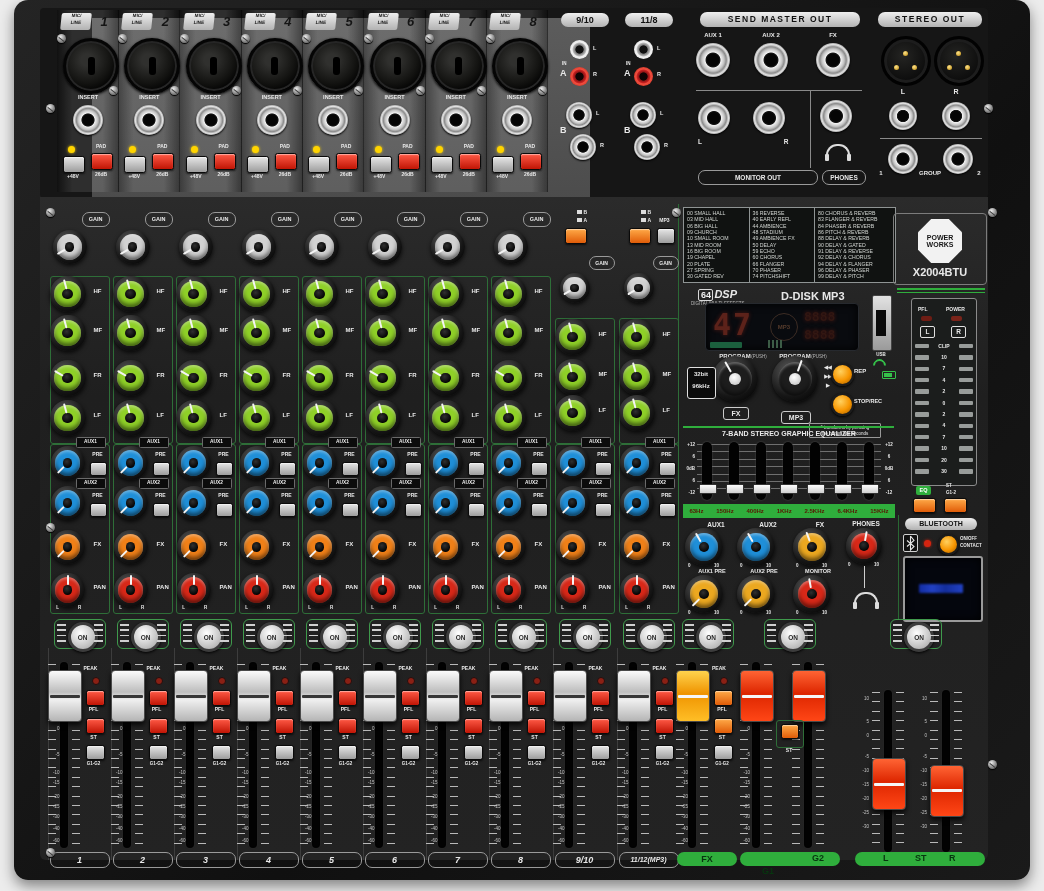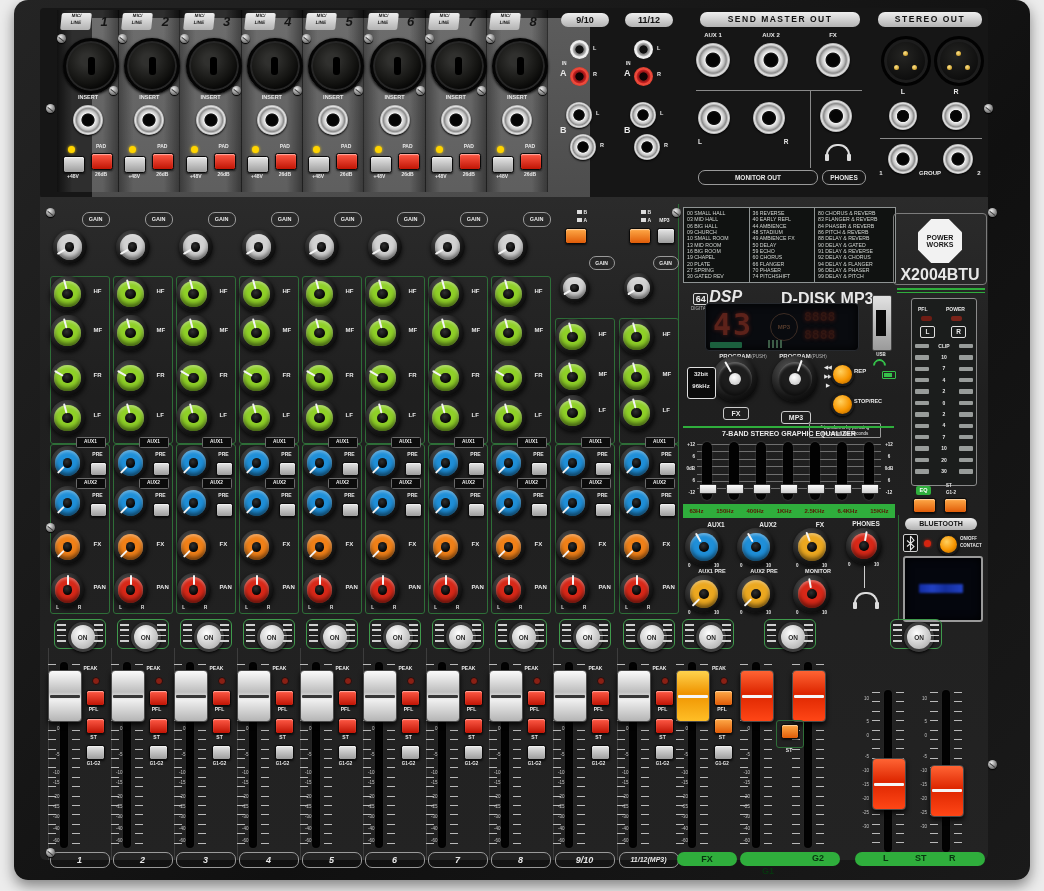--- a/index.html
+++ b/index.html
@@ -3,21 +3,21 @@
 <meta charset="utf-8">
 <style>
   html,body{margin:0;padding:0;background:#ececec;font-family:"Liberation Sans",sans-serif;}
   #mixer{position:relative;width:1044px;height:891px;overflow:hidden;background:#ececec;}
   #shell{position:absolute;left:14px;top:0;width:1016px;height:880px;background:linear-gradient(135deg,#242424,#101010 60%,#1a1a1a);border-radius:14px;box-shadow:0 6px 14px rgba(0,0,0,.45);}
   .abs{position:absolute;}
   
   .lb{position:absolute;color:#e8e8e8;font-weight:700;text-align:center;line-height:1.12;white-space:nowrap;}
   .ctr{transform:translateX(-50%);}
   .s4{font-size:4.5px}.s5{font-size:5px}.s55{font-size:5.5px}.s6{font-size:6px}.s65{font-size:6.5px}
-  .s7{font-size:7px}.s9{font-size:9px}.s10{font-size:16px}.s13{font-size:13px}
+  .s7{font-size:7px}.s9{font-size:9px}.s10{font-size:11px}.s13{font-size:13px}
   .dark{color:#151515}.it{font-style:italic}.dim{color:#b8b8b8;font-weight:400}
   
   #jack-panel{position:absolute;left:40px;top:8px;width:948px;height:190px;background:#161616;border-radius:4px;}
   #mic-area{position:absolute;left:52px;top:10px;width:498px;height:182px;background:linear-gradient(#5c5c5c,#4c4c4c);}
   #main-panel{position:absolute;left:40px;top:197px;width:948px;height:663px;background:linear-gradient(#2b2b2b,#1f1f1f 30%,#232323);border-radius:0 0 6px 6px;}
   .jackstrip{position:absolute;top:10px;height:182px;background:linear-gradient(90deg,rgba(0,0,0,.22),rgba(255,255,255,.10) 25% 75%,rgba(0,0,0,.25));border-right:1px solid rgba(0,0,0,.35);}
   .badge{position:absolute;background:linear-gradient(#efefef,#b2b2b2);color:#111;border-radius:2px;text-align:center;font-weight:700;}
   .badge-r{border-radius:7px;}
   .outline-badge{position:absolute;border:1px solid #9a9a9a;border-radius:7px;color:#e8e8e8;font-weight:700;text-align:center;}
   .green-badge{position:absolute;background:#2fae3c;border-radius:7px;color:#07350f;font-weight:700;text-align:center;}
@@ -142,21 +142,21 @@
       </div>
     </div>
 
   <div id="dsp">
     <div class="lb s5" style="left:8px;top:5px;">
       <span class="chipbox">64</span><span class="s10 it">DSP</span>
       <div class="s4 dim">DIGITAL MULTI-EFFECTS</div>
     </div>
     <div class="lb s10" style="left:98px;top:7px;">D-DISK MP3</div>
     <div id="display">
-      <div class="seg7" style="position:absolute;left:7px;top:3px;font-size:30px;letter-spacing:2px;">43</div>
+      <div class="seg7" style="position:absolute;left:7px;top:3px;font-size:30px;letter-spacing:2px;">47</div>
       <div style="position:absolute;left:64px;top:9px;width:26px;height:26px;border:1.5px solid #3c2c24;border-radius:50%;color:#553b2c;font-size:6px;font-weight:700;display:flex;align-items:center;justify-content:center;">MP3</div>
       <div class="seg7" style="position:absolute;left:98px;top:5px;font-size:13px;color:#321712;">8888</div>
       <div class="seg7" style="position:absolute;left:98px;top:23px;font-size:13px;color:#321712;">8888</div>
       <div style="position:absolute;left:4px;top:38px;width:32px;height:6px;background:#1f6e46;opacity:.85;border-radius:1px;"></div>
       <div style="position:absolute;left:62px;top:36px;width:14px;height:8px;background:repeating-linear-gradient(90deg,#3c5c46 0 2px,transparent 2px 4px);"></div>
     </div>
   <div class="lb s6 ctr" style="left: 52px; top: 70px;">PROGRAM</div>
       <div class="lb s4 dim ctr" style="left: 76px; top: 71px;">(PUSH)</div>
       <div class="lb s6 ctr" style="left: 112px; top: 70px;">PROGRAM</div>
       <div class="lb s4 dim ctr" style="left: 136px; top: 71px;">(PUSH)</div>
@@ -500,21 +500,21 @@
       <div class="lb s9" style="left: 2px; top: 58px;">A</div>
       <div class="rca red" style="left: 12px; top: 57px; width: 19px; height: 19px;"></div>
       <div class="lb s55" style="left: 35px; top: 61px;">R</div>
       <div class="jack" style="left: 8px; top: 92px; width: 26px; height: 26px;"></div>
       <div class="lb s55" style="left: 38px; top: 100px;">L</div>
       <div class="lb s9" style="left: 2px; top: 115px;">B</div>
       <div class="jack" style="left: 12px; top: 124px; width: 26px; height: 26px;"></div>
       <div class="lb s55" style="left: 42px; top: 132px;">R</div>
     </div>
     <div class="abs" style="left: 622px; top: 10px; width: 56px; height: 182px;">
-      <div class="badge badge-r" style="left: 3px; top: 3px; width: 48px; height: 14px; font-size: 9px; line-height: 14px;">11/12</div>
+      <div class="badge badge-r" style="left: 3px; top: 3px; width: 48px; height: 14px; font-size: 9px; line-height: 14px;">11/8</div>
       <div class="rca white" style="left: 12px; top: 30px; width: 19px; height: 19px;"></div>
       <div class="lb s55" style="left: 35px; top: 35px;">L</div>
       <div class="lb s4" style="left: 4px; top: 51px;">IN</div>
       <div class="lb s9" style="left: 2px; top: 58px;">A</div>
       <div class="rca red" style="left: 12px; top: 57px; width: 19px; height: 19px;"></div>
       <div class="lb s55" style="left: 35px; top: 61px;">R</div>
       <div class="jack" style="left: 8px; top: 92px; width: 26px; height: 26px;"></div>
       <div class="lb s55" style="left: 38px; top: 100px;">L</div>
       <div class="lb s9" style="left: 2px; top: 115px;">B</div>
       <div class="jack" style="left: 12px; top: 124px; width: 26px; height: 26px;"></div>

